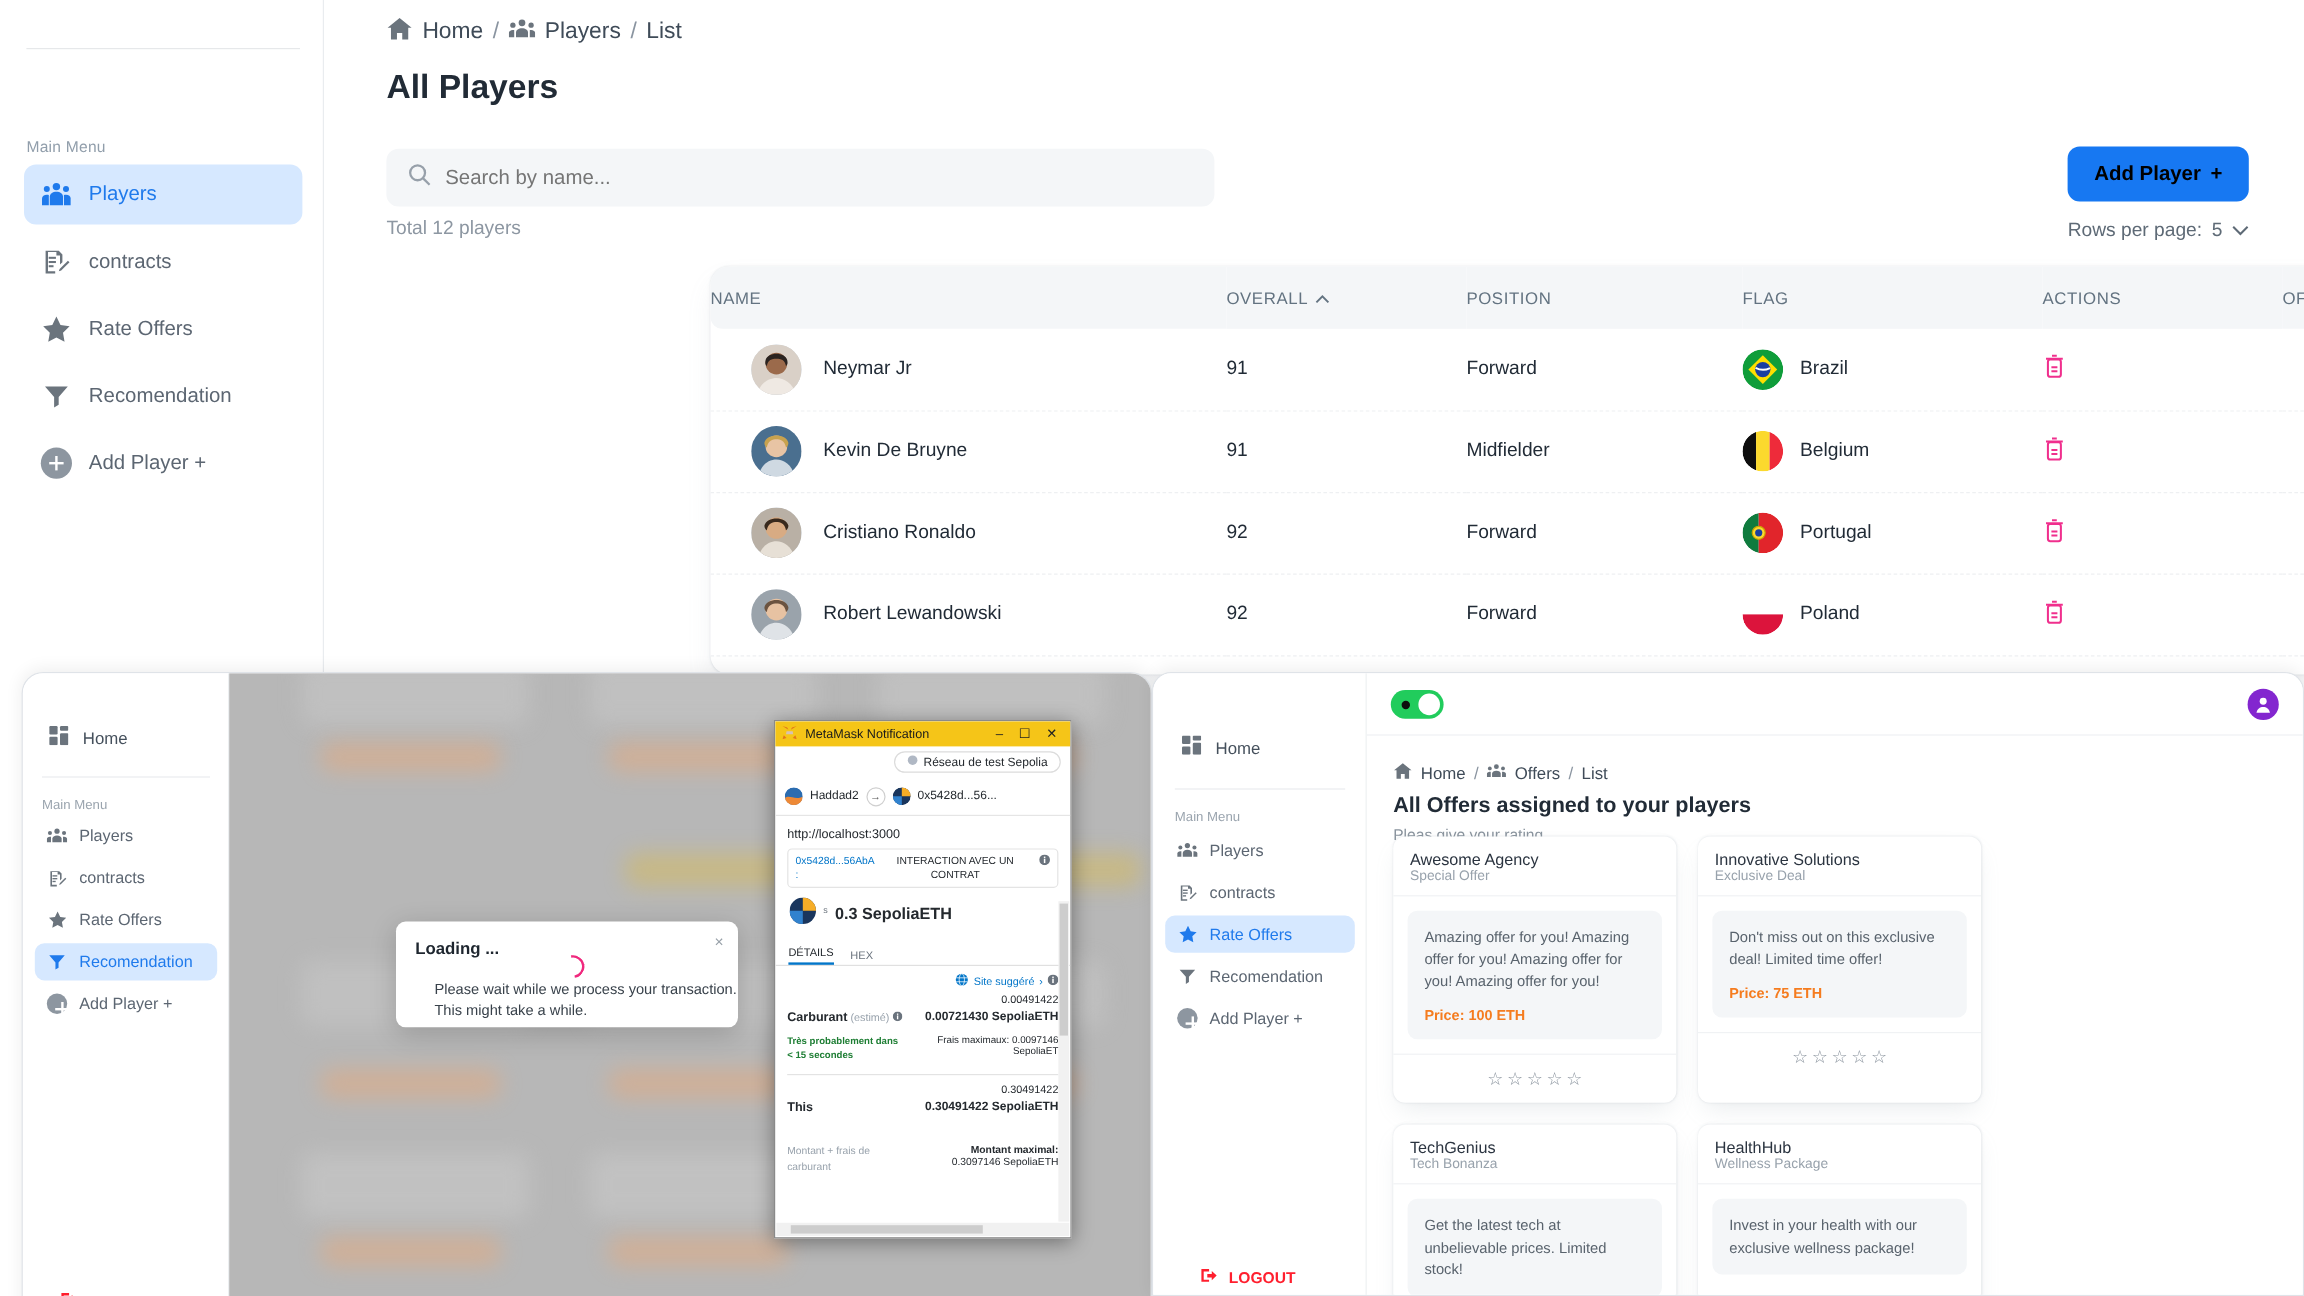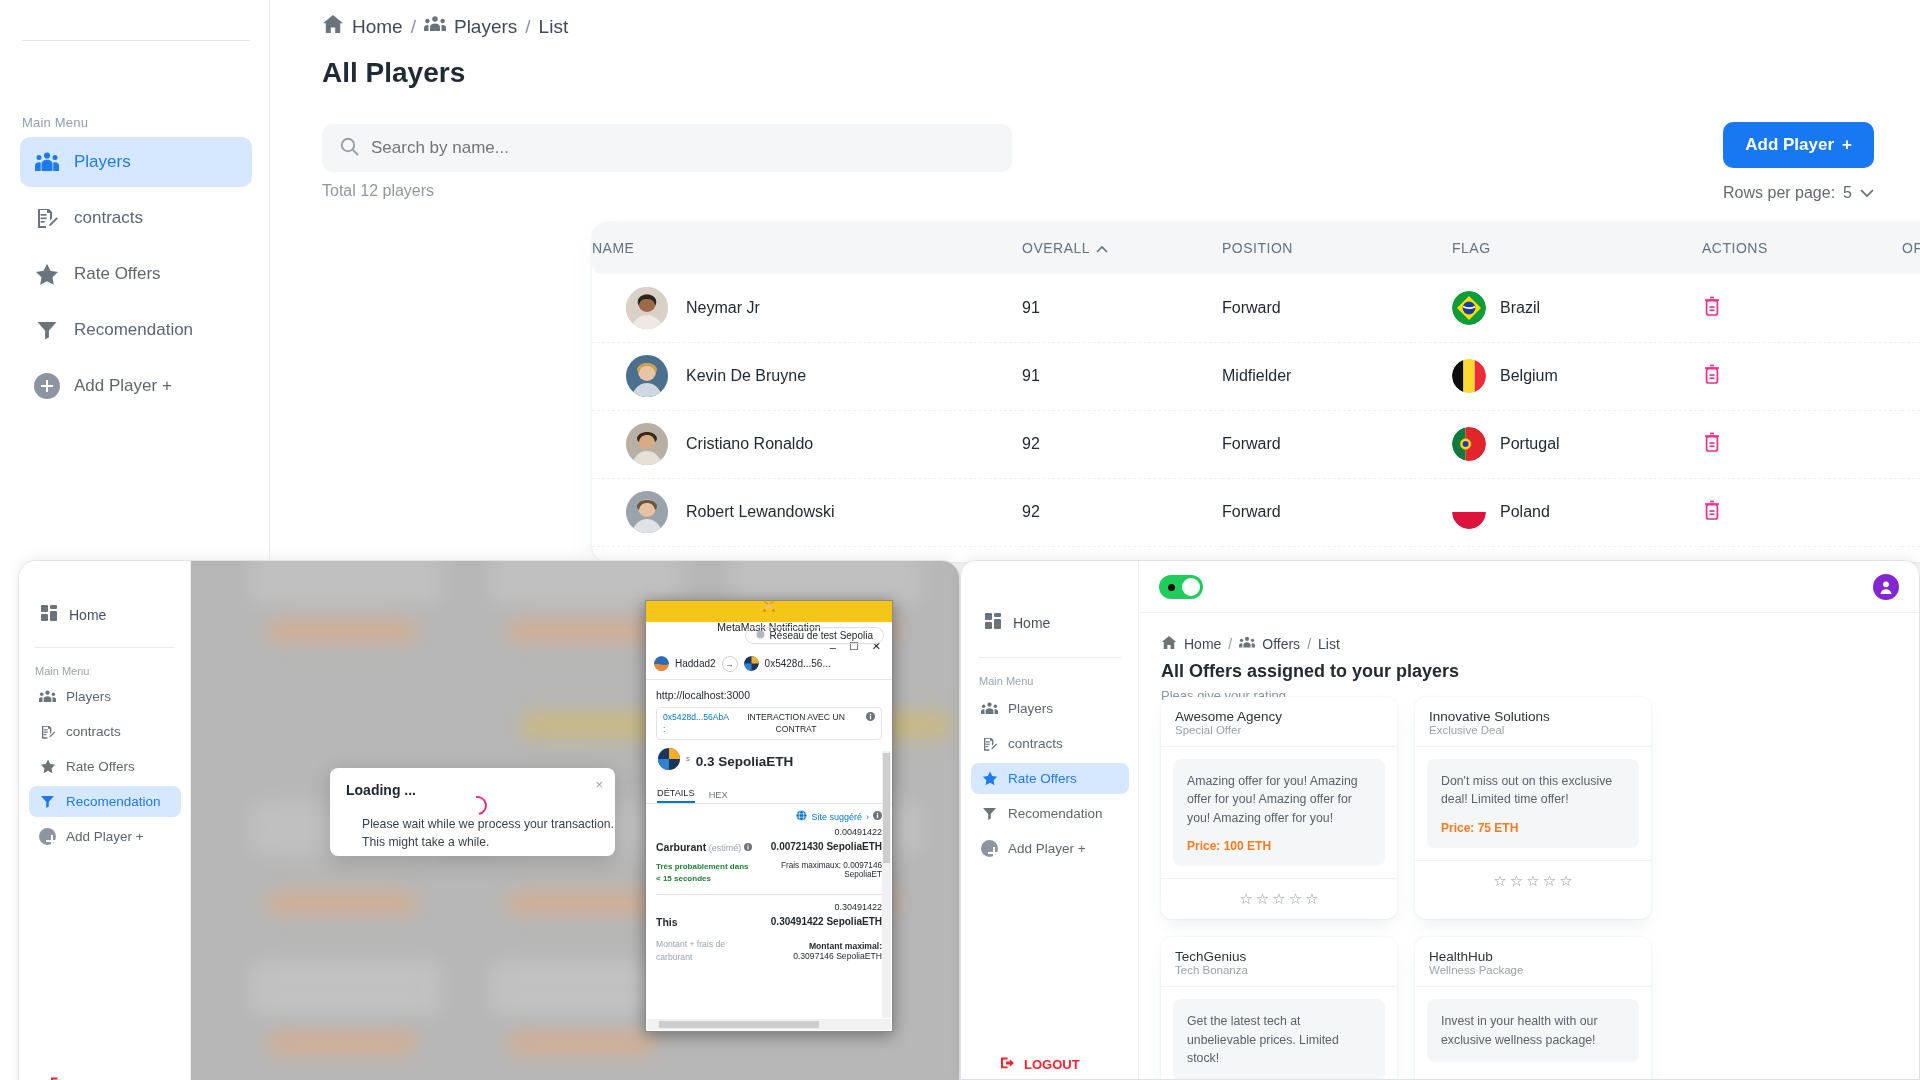--- a/index.html
+++ b/index.html
@@ -32,21 +32,21 @@
   .crumb .sep{ color:#8a94a0;}
   .page-title { position:absolute; left:52px; top:57px; font-size:28px; font-weight:700; color:#212b36;}
 
   .search-box { position:absolute; left:52px; top:124px; width:690px; height:48px;
     background:#f4f6f8; border-radius:10px; display:flex; align-items:center; gap:12px; padding:0 18px;}
   .search-box input { border:0; outline:0; background:transparent; font-size:17px;
     color:#9aa4af; font-family:inherit; width:100%;}
   .total-players { position:absolute; left:52px; top:182px; font-size:16px; color:#8d97a2;}
 
   .add-player-btn { position:absolute; right:46px; top:122px; height:46px; padding:0 22px;
-    background:#1778f2; color:#ffffff; border:0; border-radius:10px; font-size:17px;
+    background:#1778f2; color:#000000; border:0; border-radius:10px; font-size:17px;
     font-weight:700; cursor:pointer; font-family:inherit; display:flex; align-items:center; gap:8px;}
   .rows-per-page { position:absolute; right:46px; top:184px; font-size:16px; color:#5e6a76;
     display:flex; align-items:center; gap:8px;}
 
   .table-card { position:absolute; left:322px; top:222px; width:1552px; height:340px;
     background:#fff; border-radius:16px; box-shadow:0 0 2px rgba(145,158,171,.22), 0 12px 24px -4px rgba(145,158,171,.14);
     overflow:hidden; }
   .tbl { width:100%; border-collapse:collapse; table-layout:fixed;}
   .tbl thead th { background:#f4f6f8; height:52px; font-size:14px; letter-spacing:.5px;
     color:#637381; font-weight:400; text-align:left; padding:0 0 0 0;}
@@ -90,21 +90,21 @@
     background:#fff; border-radius:8px; box-shadow:0 5px 22px rgba(0,0,0,.18); padding:14px 16px;}
   .lm-title{ font-size:14px; font-weight:700; color:#1e262f;}
   .lm-x{ position:absolute; right:12px; top:9px; font-size:13px; color:#97a0a8; cursor:pointer;}
   .lm-text{ position:absolute; left:32px; top:48px; width:258px; font-size:12.2px; color:#39424b; line-height:1.45;}
   .spinner{ position:absolute; left:138px; top:28px; width:19px; height:19px; border:2.4px solid transparent;
     border-top-color:#f0297e; border-right-color:#f0297e; border-radius:50%; transform:rotate(35deg);}
 
   
   .mm-win{ position:absolute; left:645px; top:600px; width:248px; height:432px;
     background:#fff; border:1px solid #8a8a8a; box-shadow:0 3px 16px rgba(0,0,0,.4); overflow:hidden;}
-  .mm-title{ height:21px; background:#f5c518; display:flex; align-items:center; gap:7px; padding:0 6px; font-size:10.5px; color:#1b1b1b;flex-direction:column;}
+  .mm-title{ height:21px; background:#f5c518; display:flex; align-items:center; gap:7px; padding:0 6px; font-size:10.5px; color:#1b1b1b;}
   .mm-ctrls{ margin-left:auto; display:flex; align-items:center; gap:13px; padding-right:5px; font-size:11px; color:#222;}
   .mm-net{ height:26px; display:flex; align-items:center; justify-content:flex-end; padding-right:8px;}
   .mm-netpill{ display:flex; align-items:center; gap:5px; border:1px solid #dcdcdc; border-radius:12px;
     padding:2px 10px; font-size:10px; color:#24292e;}
   .mm-accts{ height:32px; border-bottom:1px solid #e5e5e5; display:flex; align-items:center; padding:0 8px; font-size:10px; color:#24292e;}
   .mm-dot{ width:15px; height:15px; border-radius:50%; flex:0 0 15px; overflow:hidden;}
   .mm-arrow{ width:16px; height:16px; border-radius:50%; border:1px solid #cfcfcf; display:flex;
     align-items:center; justify-content:center; font-size:9px; color:#555; margin:0 6px;}
   .mm-url{ padding:9px 10px 4px; font-size:10.5px; color:#24292e;}
   .mm-contract{ margin:2px 10px 6px; border:1px solid #e4e4e4; border-radius:4px; padding:4px 6px;
@@ -774,21 +774,21 @@
     </div>
     <div class="mm-sep"></div>
     <div class="mm-gasrow">
       <span class="l"></span>
       <span class="r">0.30491422</span>
     </div>
     <div class="mm-gasrow">
       <span class="l bold" style="font-size:10.5px;">This</span>
       <span class="r bold" style="font-size:10px;">0.30491422 SepoliaETH</span>
     </div>
-    <div class="mm-gasrow" style="margin-top:6px;align-items:center;">
+    <div class="mm-gasrow" style="margin-top:20px;">
       <span class="l" style="color:#98a2ac; font-size:8.6px; line-height:1.5;">Montant + frais de carburant</span>
       <span class="r" style="font-size:8.6px;">
         <span class="bold">Montant maximal:</span><br>
         <span>0.3097146 SepoliaETH</span>
       </span>
     </div>
     <div class="mm-scrollv">
         <i></i>
       </div>
     <div class="mm-scrollh">

